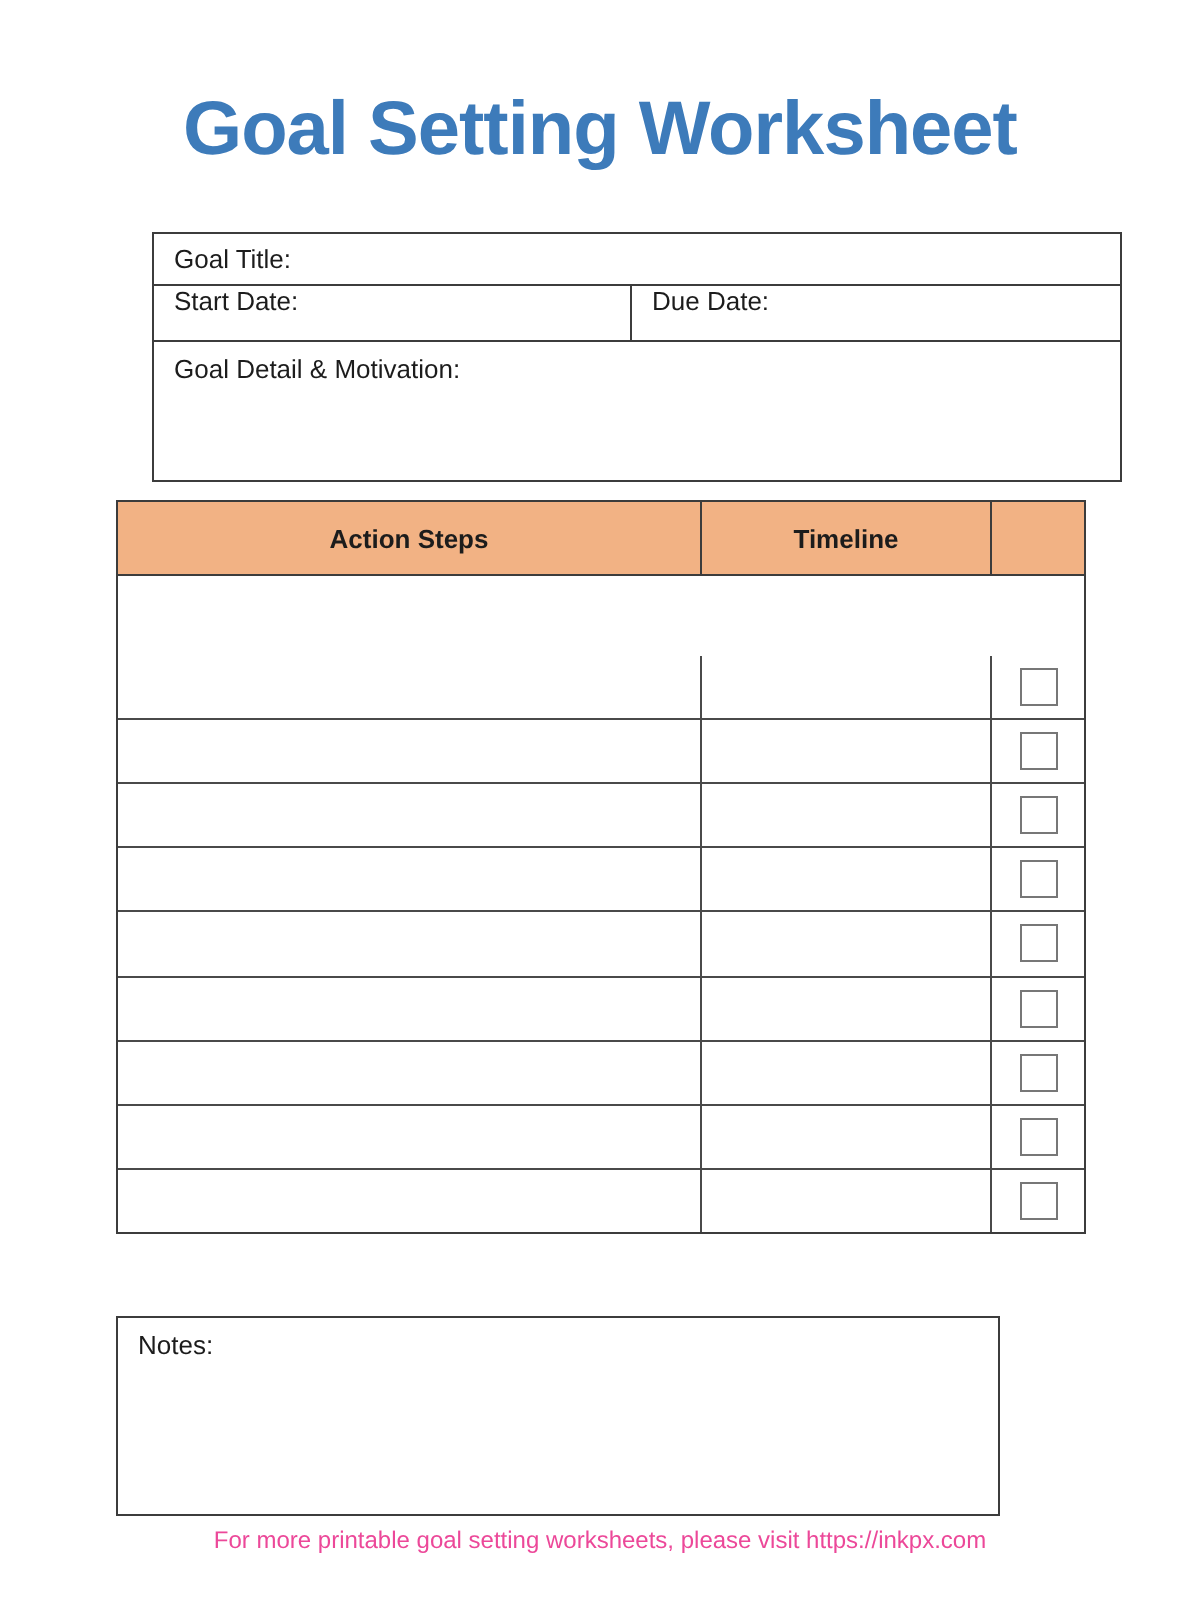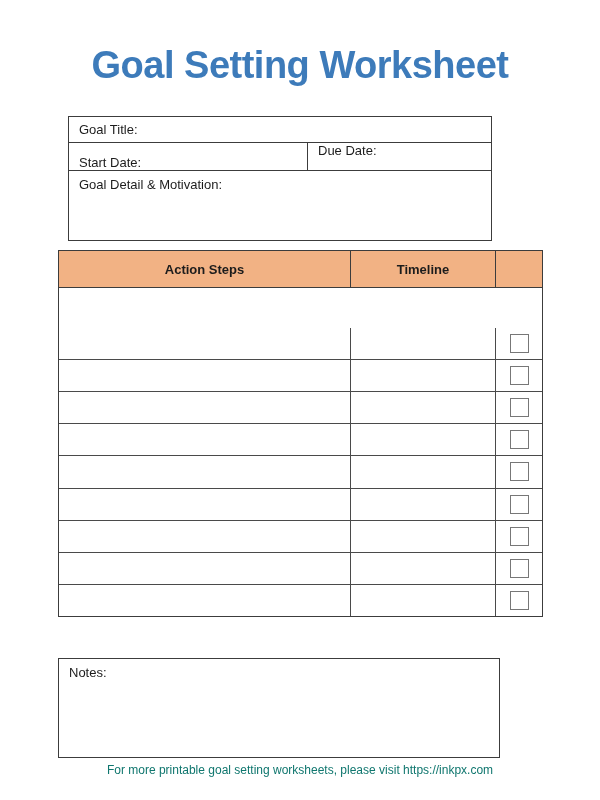--- a/index.html
+++ b/index.html
@@ -17,27 +17,27 @@
     font-family:"Liberation Sans","DejaVu Sans",sans-serif;color:var(--text);
     overflow:hidden;
     padding-left:25px;
   }
   .page-title{
     position:absolute;top:44px;left:0;width:100%;text-align:center;
     font-size:38px;font-weight:bold;letter-spacing:-0.5px;color:var(--blue);
   }
   
   .info-box{
-    position:absolute;left:68px;top:116px;width:424px;height:125px;
+    position:absolute;left:76px;top:116px;width:485px;height:125px;
     border:1.5px solid var(--border-dark);display:flex;flex-direction:column;
   }
   .info-row1{height:26px;border-bottom:1px solid var(--border-dark);display:flex;align-items:center;}
   .info-row2{height:28px;border-bottom:1px solid var(--border-dark);display:flex;}
   .info-row3{flex:1;}
-  .info-cell-left{width:239px;border-right:1px solid var(--border-dark);display:flex;align-items:flex-end;}
+  .info-cell-left{width:239px;border-right:1px solid var(--border-dark);display:flex;align-items:flex-start;}
   .info-cell-right{flex:1;display:flex;align-items:flex-start;}
   .lbl{font-size:13px;padding-left:10px;white-space:nowrap;}
   .lbl-top{font-size:13px;padding:6px 0 0 10px;}
   
   .action-table{
     position:absolute;left:58px;top:250px;width:485px;height:367px;
     border:1.5px solid var(--border-dark);display:flex;flex-direction:column;gap:40px;
   }
   .thead{height:37px;background:var(--orange);border-bottom:1px solid var(--border-dark);display:flex;}
   .tbody{flex:1;display:flex;flex-direction:column;}
@@ -64,21 +64,21 @@
   .pcell{flex:1;border-right:1.5px solid #2e2e2e;}
   .pcell:last-child{border-right:none;}
   
   .notes-box{
     position:absolute;left:58px;top:658px;width:442px;height:100px;
     border:1.5px solid var(--border-dark);
   }
   
   .page-footer{
     position:absolute;left:0;top:763px;width:100%;text-align:center;
-    font-size:12px;color:#0f766e;
+    font-size:12px;color:#ec4899;
   }
 </style>
 </head>
 <body>
 
 <div class="sheet">
 
   <div class="page-title">Goal Setting Worksheet</div>
 
   <div class="info-box">

